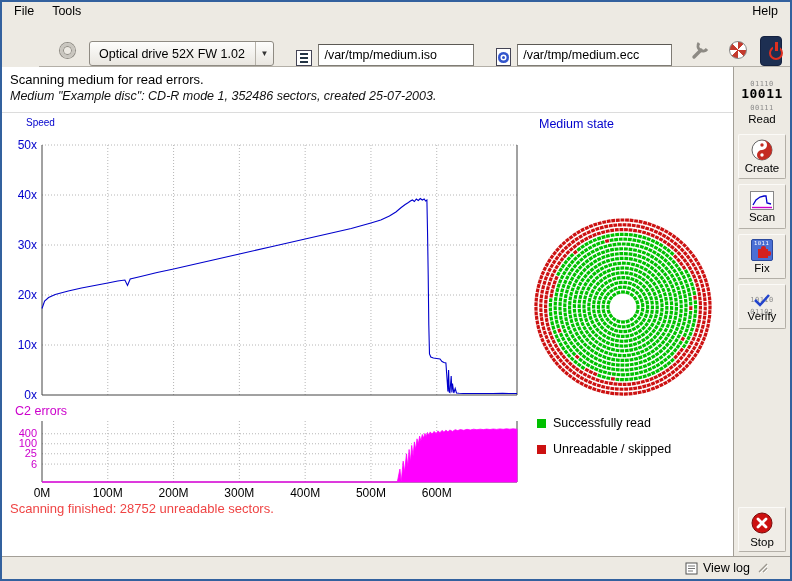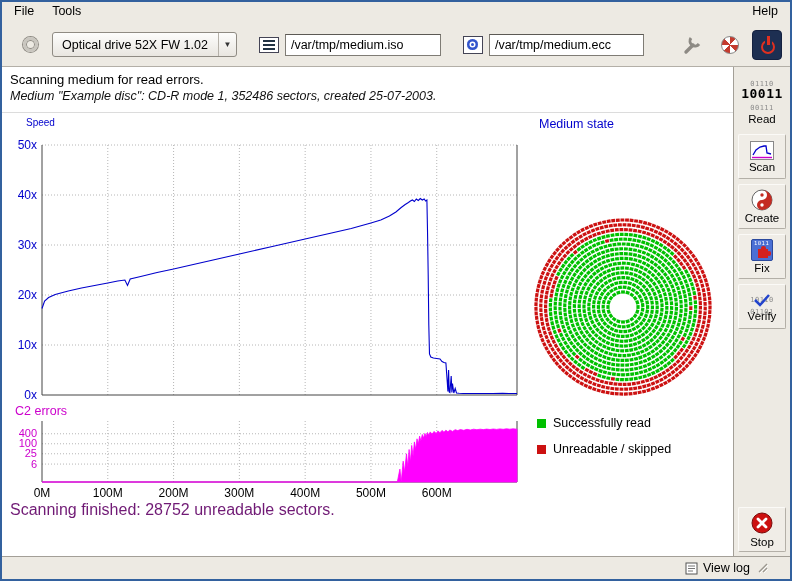--- a/index.html
+++ b/index.html
@@ -10,22 +10,22 @@
   .titlebar{height:24px;background:linear-gradient(180deg,#5a8fce 0%,#3e6fb4 55%,#2c5894 100%);
     display:flex;align-items:center;padding:0 4px;gap:5px;flex:0 0 auto;}
   .title-text{color:#fff;font-weight:bold;font-size:12.5px;flex:1;text-shadow:1px 1px 1px rgba(0,0,0,.55);}
   .tb-btn{width:19px;height:17px;border:1px solid #16345f;border-radius:3px;
     background:linear-gradient(180deg,#6d9bd4,#34639f);display:flex;align-items:center;justify-content:center;margin-left:2px;}
   
   .menubar{height:21px;display:flex;align-items:flex-start;padding:0 3px;font-size:12.5px;flex:0 0 auto;}
   .menu-item{padding:2px 9px;}
   .menu-spacer{flex:1;}
   
-  .toolbar{height:44px;display:flex;align-items:center;gap:6px;padding:0 8px 0 12px;
-    border-bottom:1px solid #b3afa7;flex:0 0 auto;}
+  .toolbar{height:44px;display:flex;align-items:flex-end;gap:6px;padding:0 8px 0 12px;
+    border-bottom:1px solid #b3afa7;flex:0 0 auto;margin-left:37px;}
   .tool-btn{height:32px;min-width:32px;display:flex;align-items:center;justify-content:center;border-radius:2px;}
   .ring{width:15px;height:15px;border-radius:50%;border:3px solid #c9c6bf;box-shadow:0 0 0 1px #8f8c85,inset 0 0 0 1px #8f8c85;}
   .combo{height:25px;display:flex;align-items:center;border:1px solid #8f8b83;border-radius:3px;
     background:linear-gradient(#fdfdfc,#e9e6e0);font-size:12.5px;}
   .combo-text{padding:0 10px 0 9px;white-space:nowrap;}
   .combo-arrow{width:18px;align-self:stretch;border-left:1px solid #b5b1a9;display:flex;align-items:center;justify-content:center;font-size:8px;color:#333;}
   .entry{height:22px;border:1px solid #7f7c75;border-top-color:#5c5954;background:#fff;
     font-size:12.5px;padding:1px 5px;font-family:"Liberation Sans",sans-serif;color:#000;}
   .chip-icon{width:20px;height:16px;background:#fff;border:1px solid #445;padding:2px 3px;display:flex;flex-direction:column;justify-content:space-between;}
   .chip-icon i{display:block;height:2px;background:#234;}
@@ -44,21 +44,21 @@
   #chart-svg{position:absolute;left:0;top:0;}
   .st1{position:absolute;left:8px;top:5px;font-size:13px;color:#000;}
   .st2{position:absolute;left:8px;top:22px;font-size:12.5px;font-style:italic;color:#111;}
   .hsep{position:absolute;left:0;top:45px;width:100%;height:1px;background:#dcdcdc;}
   .t-speed{position:absolute;left:24px;top:50px;color:#0000cc;font-size:10px;}
   .t-medium{position:absolute;left:537px;top:50px;color:#0000cc;font-size:12.5px;}
   .t-c2{position:absolute;left:13px;top:337px;color:#cc00cc;font-size:12.5px;}
   .legend{position:absolute;left:535px;top:349px;display:flex;flex-direction:column;gap:12px;font-size:12.5px;}
   .leg-row{display:flex;align-items:center;gap:7px;}
   .leg-sq{width:9px;height:9px;flex:0 0 auto;}
-  .footer-text{position:absolute;left:8px;top:434px;font-size:16px;color:#701a75;}
+  .footer-text{position:absolute;left:8px;top:434px;font-size:13px;color:#ef4444;}
   
   .sidebar{width:57px;background:#edeae3;border-left:1px solid #a39f97;display:flex;flex-direction:column;
     align-items:center;padding:5px 0 4px 0;gap:5px;flex:0 0 auto;}
   .side-btn{width:48px;min-height:45px;display:flex;flex-direction:column;align-items:center;justify-content:center;
     gap:1px;background:#f0ede7;border:1px solid;border-color:#fbfaf7 #b3afa7 #b3afa7 #fbfaf7;border-radius:2px;
     font-size:11.5px;color:#000;padding:3px 0;}
   .side-btn.flat{background:transparent;border-color:transparent;}
   .stop-btn{margin-top:auto;}
   .bin-row{font-family:"DejaVu Sans Mono",monospace;font-size:7px;line-height:6.5px;color:#8a8a8a;letter-spacing:0.5px;}
   .bin-row.mid{color:#000;font-weight:bold;font-size:13px;}
@@ -1316,35 +1316,35 @@
     <div class="sidebar">
       <div class="side-btn flat">
         <span style="text-align:center">
           <span class="bin-row">01110</span><br>
           <span class="bin-row mid">10011</span><br>
           <span class="bin-row">00111</span>
         </span>
         <span>Read</span>
       </div>
       <div class="side-btn">
-        <svg width="24" height="19">
-          <rect x="0.5" y="0.5" width="23" height="18" fill="#fff" stroke="#888"></rect>
-          <polyline points="3,14 6,9 10,6 14,5 16,5 17,12 21,13" fill="none" stroke="#0000cc" stroke-width="1.3"></polyline>
-          <line x1="2" y1="16.5" x2="22" y2="16.5" stroke="#cc00cc" stroke-width="1.4"></line>
-        </svg>
-        <span>Scan</span>
-      </div>
-      <div class="side-btn">
         <svg width="22" height="22" viewBox="0 0 22 22">
           <circle cx="11" cy="11" r="10" fill="#fff" stroke="#666"></circle>
           <path d="M11 1 a10 10 0 0 1 0 20 a5 5 0 0 1 0 -10 a5 5 0 0 0 0 -10 Z" fill="#c42b22"></path>
           <circle cx="11" cy="6" r="1.7" fill="#c42b22"></circle>
           <circle cx="11" cy="16" r="1.7" fill="#fff"></circle>
         </svg>
         <span>Create</span>
+      </div>
+      <div class="side-btn">
+        <svg width="24" height="19">
+          <rect x="0.5" y="0.5" width="23" height="18" fill="#fff" stroke="#888"></rect>
+          <polyline points="3,14 6,9 10,6 14,5 16,5 17,12 21,13" fill="none" stroke="#0000cc" stroke-width="1.3"></polyline>
+          <line x1="2" y1="16.5" x2="22" y2="16.5" stroke="#cc00cc" stroke-width="1.4"></line>
+        </svg>
+        <span>Scan</span>
       </div>
       <div class="side-btn">
         <span class="fix-icon">
           <span class="fix-bin">1011</span>
           <span class="fix-body"></span>
           <span class="fix-knob-t"></span>
           <span class="fix-knob-r"></span>
         </span>
         <span>Fix</span>
       </div>

